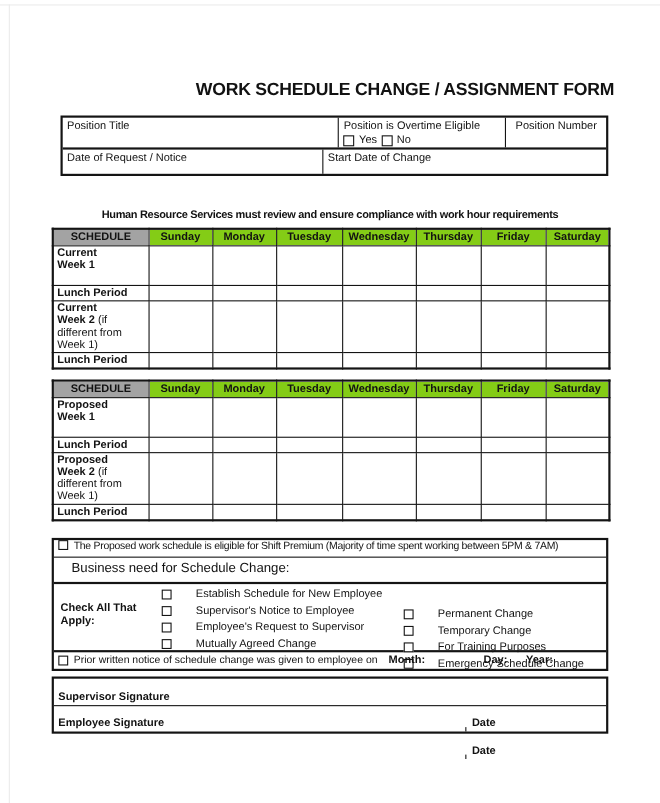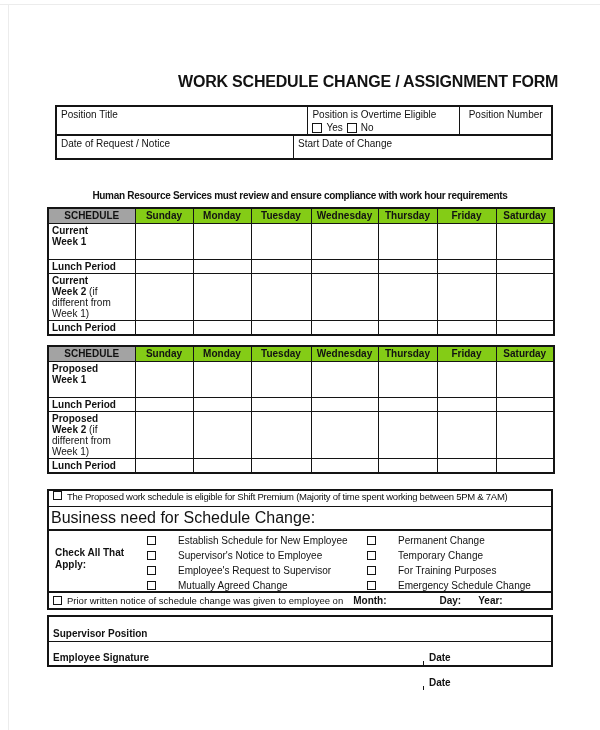--- a/index.html
+++ b/index.html
@@ -38,25 +38,25 @@
   tr.r-week2 td { height:46px; }
   tr.r-lunch td { height:13px; }
   .b { font-weight:bold; }
   .pre { white-space:pre-line; }
   .lbl { line-height:11px; }
 
   
   .bottom { position:absolute; left:47px; top:489px; width:506px; border:2px solid #141414; }
   .prem { height:16px; border-bottom:1px solid #141414; display:flex; align-items:flex-start; gap:5px;
           padding-left:4px; font-size:9.5px; letter-spacing:-0.25px; white-space:nowrap; }
-  .biz  { height:24px; border-bottom:2px solid #141414; font-size:16px; padding:2px 2px; }
+  .biz  { height:24px; border-bottom:2px solid #141414; font-size:12px; padding:2px 16px; }
   .chk  { height:62px; border-bottom:2px solid #141414; display:flex; font-size:10px; }
   .chk-label { width:98px; font-weight:bold; padding:16px 2px 0 6px; line-height:12px; }
   .chk-col1 { width:220px; padding-top:2px; }
-  .chk-col2 { flex:1; padding-top:2px; }
+  .chk-col2 { flex:1; padding-top:20px; }
   .opt { height:15px; display:flex; align-items:center; gap:22px; white-space:nowrap; }
   .prior { height:15px; display:flex; align-items:center; gap:5px; padding-left:4px;
            font-size:9.5px; white-space:nowrap; }
   .prior .mdy { font-weight:bold; font-size:10px; }
   .m-month { margin-left:5px; } .m-day { margin-left:48px; } .m-year { margin-left:12px; }
 
   
   .sig { position:absolute; left:47px; top:615px; width:506px; border:2px solid #141414; }
   .sigrow { display:flex; height:24px; }
   .sigrow + .sigrow { border-top:1px solid #141414; }
@@ -281,21 +281,21 @@
     <span>Prior written notice of schedule change was given to employee on</span>
     <span class="mdy m-month">Month:</span>
     <span class="mdy m-day">Day:</span>
     <span class="mdy m-year">Year:</span>
   </div>
 </div>
 
 <div class="sig">
   <div class="sigrow">
     <div class="sigcell">
-        <span>Supervisor Position</span>
+        <span>Supervisor Signature</span>
       </div>
     <div class="datecell">
         <span>Date</span>
       </div>
   </div>
   <div class="sigrow">
     <div class="sigcell">
         <span>Employee Signature</span>
       </div>
     <div class="datecell">

